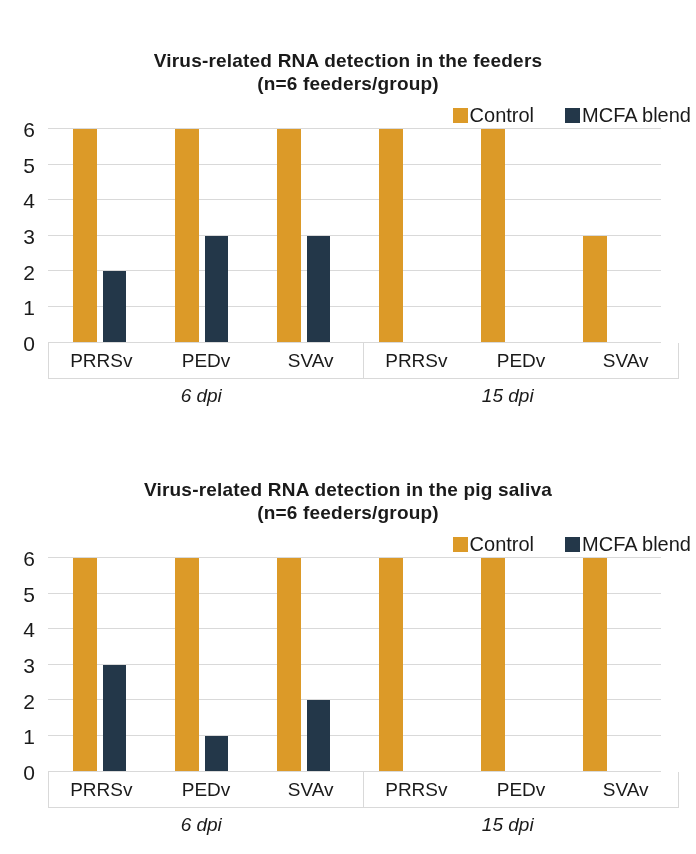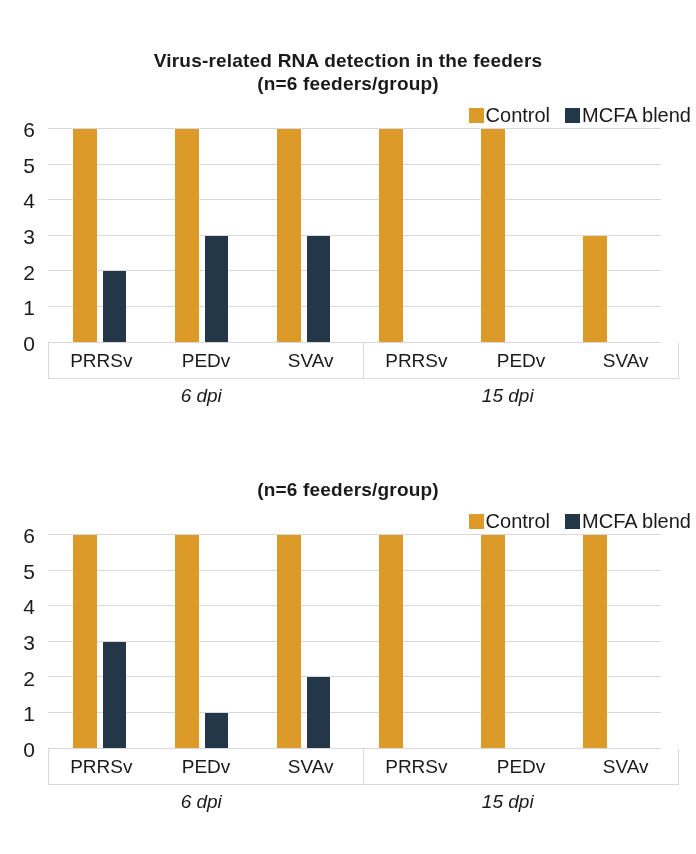--- a/index.html
+++ b/index.html
@@ -19,21 +19,21 @@
     font-weight: bold;
     font-size: 19px;
     line-height: 23px;
     letter-spacing: 0.2px;
   }
 
   .legend {
     display: flex;
     justify-content: flex-end;
     align-items: center;
-    gap: 15px;
+    gap: 31px;
     font-size: 20px;
     height: 24px;
     margin: 8px 5px 2px 4px;
   }
   .legend-item { display: inline-flex; align-items: center; }
   .swatch { width: 15px; height: 15px; display: inline-block; margin-right: 2px; }
 
   .plot-row { display: flex; }
   .yaxis { width: 48px; position: relative; height: 214px; flex: none; }
   .ylabel {
@@ -161,20 +161,21 @@
       </div>
       <div class="xaxis-row">
         <div class="spacer"></div>
         <div class="dpi-groups">
           <div class="dpi">6 dpi</div>
           <div class="dpi">15 dpi</div>
         </div>
       </div>
     </section>
   <section class="chart chart--second">
+      <div class="chart-title">Virus-related RNA detection in the pig saliva</div>
       <div class="chart-subtitle">(n=6 feeders/group)</div>
       <div class="legend">
         <span class="legend-item">
           <span class="swatch" style="background: rgb(220, 154, 40);"></span>
           <span class="legend-label">Control</span>
         </span>
         <span class="legend-item">
           <span class="swatch" style="background: rgb(35, 55, 73);"></span>
           <span class="legend-label">MCFA blend</span>
         </span>

